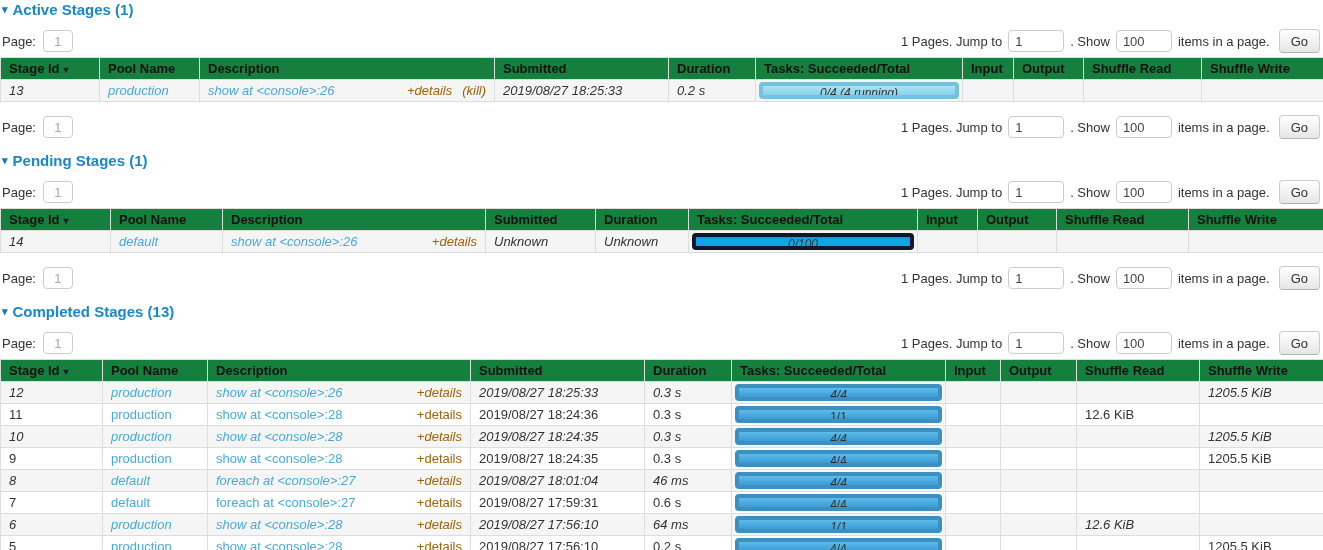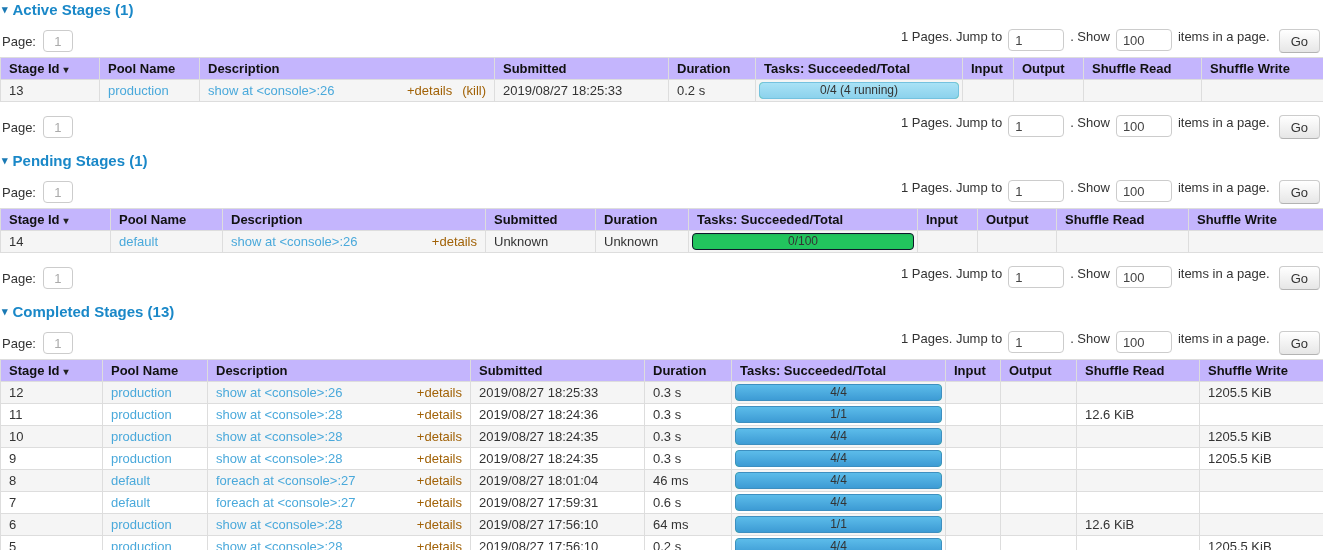--- a/index.html
+++ b/index.html
@@ -18,21 +18,21 @@
   }
   .section-title.first { margin-top: 1px; }
   .section-title .arrow { font-size: 11px; color: #1a79b4; }
 
   .pagerow {
     height: 24px; margin: 11px 3px 0 2px;
     display: flex; justify-content: space-between; align-items: center; gap: 11px;
   }
   .pagerow.after-table { margin-top: 13px; }
   .pager-left { display: flex; align-items: center; gap: 7px; }
-  .pager-right { display: flex; gap: 6px; color: #333; }
+  .pager-right { display: flex; align-items: center; gap: 6px; color: #333; }
   input {
     font-family: "Liberation Sans", sans-serif; font-size: 13px;
     border: 1px solid #ccc; border-radius: 4px; background: #fff;
     height: 22px; outline: none;
   }
   .page-input { width: 30px; text-align: center; color: #aaa; }
   .num-input  { width: 56px; padding: 0 6px; color: #444; }
   .go-btn {
     font-family: "Liberation Sans", sans-serif; font-size: 13px; color: #333;
     height: 24px; padding: 0 11px; margin-left: 3px;
@@ -42,32 +42,32 @@
   }
 
   table {
     width: 1323px; margin-top: 4px;
     border-collapse: collapse; table-layout: fixed; font-size: 13px;
   }
   th, td {
     border: 1px solid #ddd; padding: 3px 8px; height: 22px;
     text-align: left; white-space: nowrap; overflow: hidden; vertical-align: middle;
   }
-  th { font-weight: bold; color: #111; background: #c4b5fd; }
+  th { font-weight: bold; color: #111; background: #15803d; }
   th .sort-arrow { font-size: 10px; margin-left: 4px; color: #222; }
-  tr.stripe td { background: #f5f5f5; }
+  tr.stripe td { background: #f5f5f5; font-style: italic; }
   a.link { color: #4aa9db; text-decoration: none; cursor: pointer; }
   .muted { color: #a16207; }
   .desc-wrap { display: flex; justify-content: space-between; align-items: flex-end; gap: 8px; }
   .desc-right { display: flex; gap: 10px; }
 
   td.tasks-cell { padding: 2px 3px; }
   .progress {
     position: relative; height: 17px;
-    background: #22c55e; border: 1px solid #0f172a; border-radius: 4px;
+    background: #0ea5e9; border: 4px solid #0f172a; border-radius: 4px;
     box-shadow: inset 0 1px 2px rgba(0,0,0,0.08); overflow: hidden;
   }
   .progress.running { border-color: #74c2df; }
   .progress.done { border-color: #3d8fc0; }
   .progress .fill { position: absolute; top: 0; left: 0; bottom: 0; width: 100%; }
   .fill.running { background: linear-gradient(#a9e2f6, #8cd2ec); }
   .fill.done { background: linear-gradient(#5cbcea, #3d9bd4); }
   .progress .plabel {
     position: relative; display: block; text-align: center;
     font-size: 12px; line-height: 15px; color: #333;

